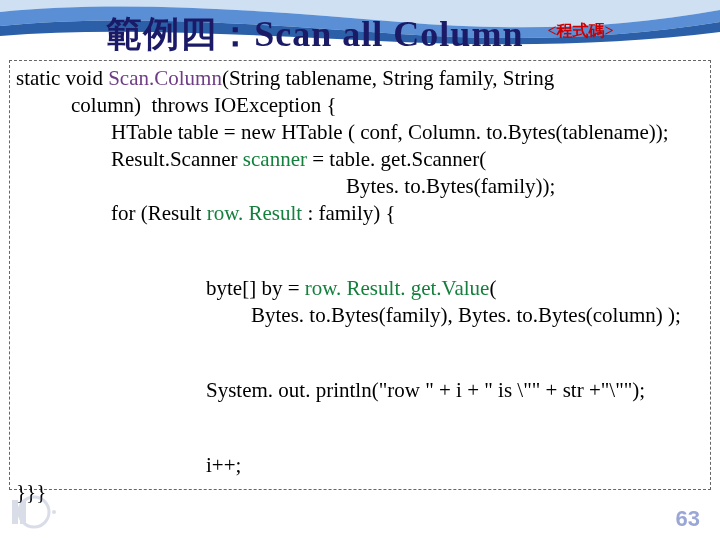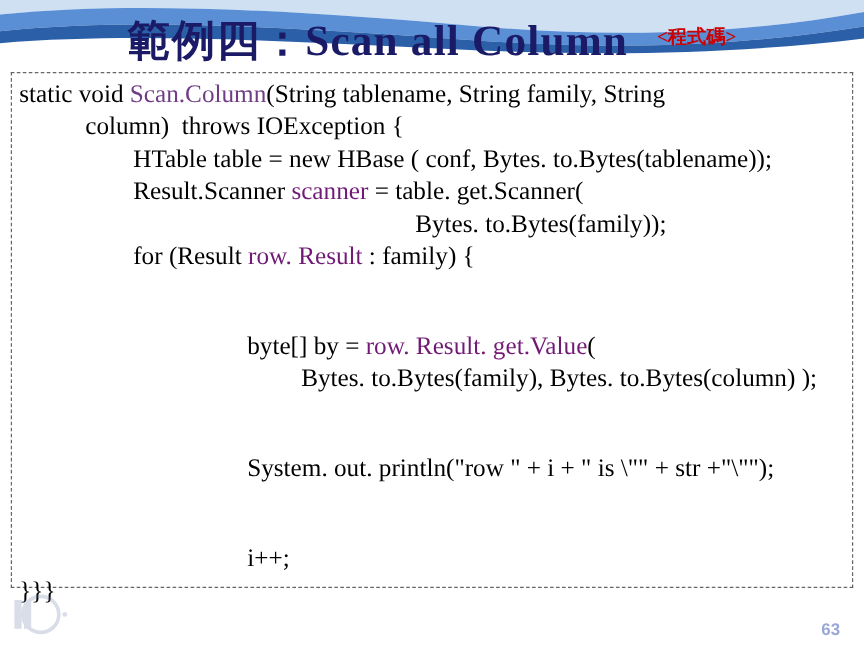--- a/index.html
+++ b/index.html
@@ -54,26 +54,26 @@
     font-size: 21px;
     line-height: 27px;
     color: #000;
   }
   .codebox .line { white-space: pre; }
   .ind1 { padding-left: 55px; }
   .ind2 { padding-left: 95px; }
   .ind3 { padding-left: 190px; margin-top: 48px; }
   .ind3b{ padding-left: 235px; }
   .kw { color: #6f3d86; } 
-  .rv { color: #701a75; } 
+  .rv { color: #15803d; } 
   .pagenum {
     position: absolute;
     right: 20px;
     bottom: 8px;
-    font-size: 14px;
+    font-size: 22px;
     font-weight: bold;
     color: #9aa6d6;
     font-family: Arial, sans-serif;
     text-shadow: 1px 1px 0 #fff;
   }
   .lowleft {
     position: absolute;
     left: 6px;
     bottom: 6px;
     width: 70px;
@@ -93,21 +93,21 @@
 <div class="title-row">
   <span class="title">
     <span class="cjk">範例四：</span><span>Scan all Column</span>
   </span>
   <span class="tag">&lt;程式碼&gt;</span>
 </div>
 
 <div class="codebox">
   <div class="line"><span>static void </span><span class="kw">Scan.Column</span><span>(String tablename, String family, String</span></div>
   <div class="line ind1"><span>column)  throws IOException {</span></div>
-  <div class="line ind2"><span>HTable table = new HBase ( conf, Bytes. to.Bytes(tablename));</span></div>
+  <div class="line ind2"><span>HTable table = new HTable ( conf, Column. to.Bytes(tablename));</span></div>
   <div class="line ind2"><span>Result.Scanner </span><span class="rv">scanner</span><span> = table. get.Scanner(</span></div>
   <div class="line" style="padding-left:330px"><span>Bytes. to.Bytes(family));</span></div>
   <div class="line ind2"><span>for (Result </span><span class="rv">row. Result</span><span> : family) {</span></div>
   <div class="line ind3"><span>byte[] by = </span><span class="rv">row. Result. get.Value</span><span>(</span></div>
   <div class="line ind3b"><span>Bytes. to.Bytes(family), Bytes. to.Bytes(column) );</span></div>
   <div class="line ind3"><span>System. out. println("row " + i + " is \"" + str +"\"");</span></div>
   <div class="line ind3"><span>i++;</span></div>
   <div class="line"><span>}}}</span></div>
 </div>
 

